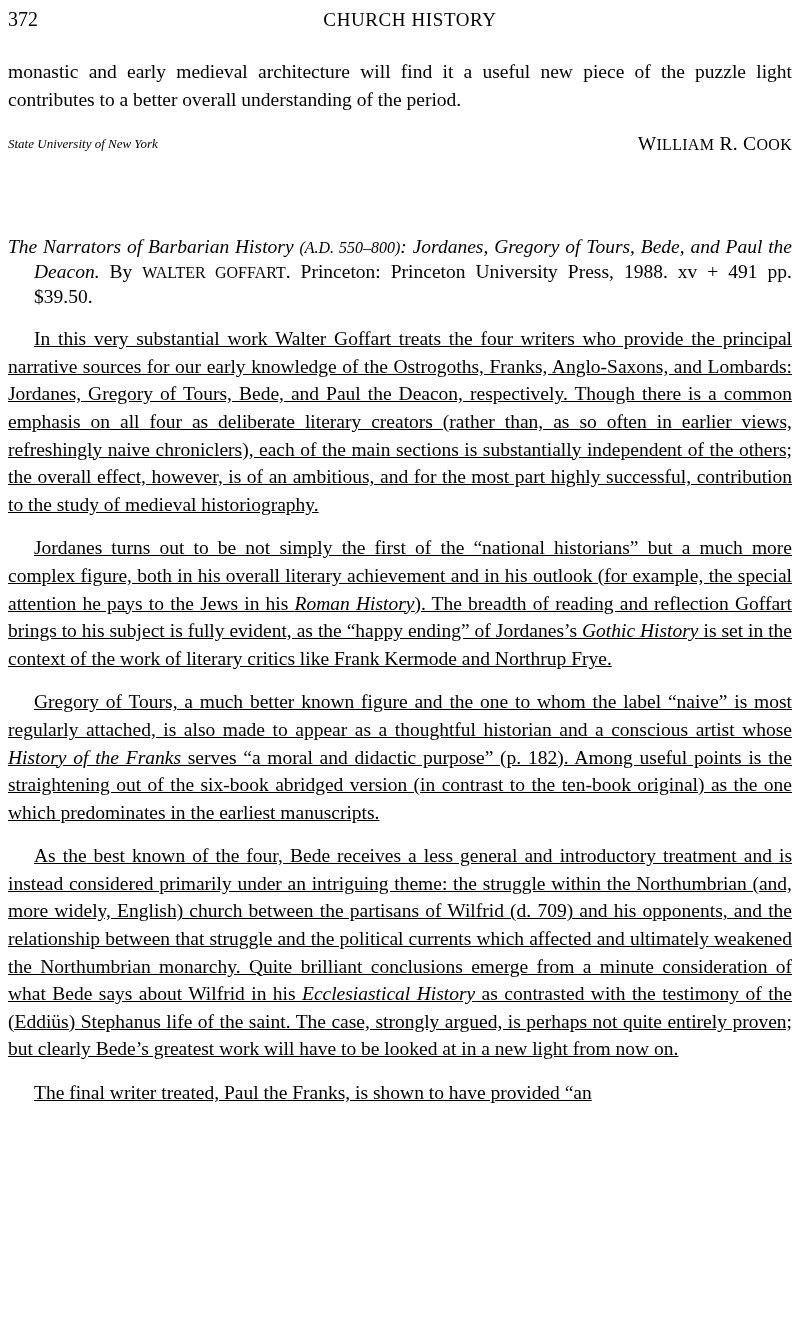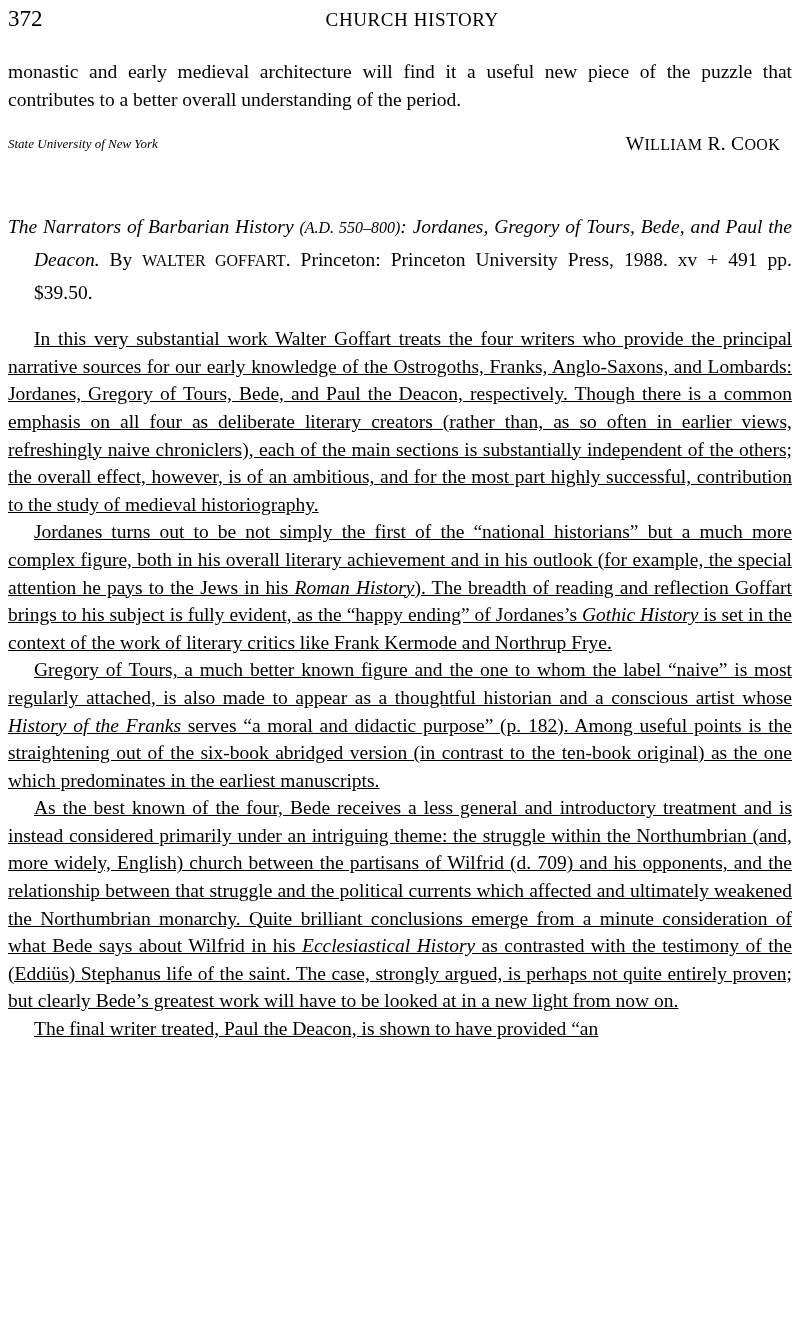--- a/index.html
+++ b/index.html
@@ -32,21 +32,21 @@
 
   
   .running-head {
     display: flex;
     align-items: baseline;
     justify-content: flex-start;
     margin-top: 6px;
     height: 30px;
   }
   .folio {
-    font-size: 23px;
+    font-size: 20px;
     line-height: 26px;
     font-family: "Liberation Serif", serif;
   }
   .journal-title {
     flex: 1;
     text-align: center;
     font-size: 19px;
     letter-spacing: 0.6px;
     padding-right: 10px;
   }
@@ -76,85 +76,85 @@
   .sig-left {
     font-size: 13px;
     line-height: 29px;
     font-style: italic;
   }
   .sig-left .line2 {
     font-style: normal;
   }
   .sig-right {
     position: absolute;
-    right: 12px;
+    right: 0;
     top: 0;
     font-size: 19.5px;
     line-height: 29px;
     letter-spacing: 0.3px;
   }
   .caps-small {
     font-size: 16px;
   }
 
   
   .review-head {
-    margin-top: 20px;
+    margin-top: 44px;
     font-size: 19.5px;
-    line-height: 32px;
+    line-height: 24px;
     text-align: justify;
   }
   .review-head .it {
     font-style: italic;
   }
   .hang {
     padding-left: 26px;
     text-indent: -26px;
   }
 
   .body-block {
     margin-top: 16px;
   }
   .body-block p + p {
-    margin-top: 0;
+    margin-top: 16px;
   }
   .p-gap {
     margin-top: 2px;
   }
   em, .it { font-style: italic; }
 </style>
 </head>
 <body>
 
 <div class="page">
   <div class="content">
 
     <div class="running-head">
       <div class="folio">372</div>
       <div class="journal-title">CHURCH HISTORY</div>
     </div>
 
-    <p class="tail-para">monastic and early medieval architecture will find it a useful new piece of the puzzle that contributes to a better overall understanding of the period.</p>
+    <p class="tail-para">monastic and early medieval architecture will find it a useful new piece of the puzzle light contributes to a better overall understanding of the period.</p>
 
     <div class="signature">
       <div class="sig-left">
         <div>State University of New York</div>
       </div>
       <div class="sig-right"><span>W</span><span class="caps-small">ILLIAM</span> <span>R. C</span><span class="caps-small">OOK</span></div>
     </div>
 
     <div class="review-head hang">
       <span class="it">The Narrators of Barbarian History</span>
       <span class="it caps-small">(A.D. 550–800)</span><span class="it">: Jordanes, Gregory of Tours, Bede, and Paul the Deacon.</span>
       <span>By</span>
       <span class="caps-small">WALTER GOFFART</span><span>. Princeton: Princeton University Press, 1988. xv + 491 pp. $39.50.</span>
     </div>
 
     <div class="body-block">
       <p class="indent"><span>In this very substantial work Walter Goffart treats the four writers who provide the principal narrative sources for our early knowledge of the Ostrogoths, Franks, Anglo-Saxons, and Lombards: Jordanes, Gregory of Tours, Bede, and Paul the Deacon, respectively. Though there is a common emphasis on all four as deliberate literary creators (rather than, as so often in earlier views, refreshingly naive chroniclers), each of the main sections is substantially independent of the others; the overall effect, however, is of an ambitious, and for the most part highly successful, contribution to the study of medieval historiography.</span></p>
       <p class="indent p-gap"><span>Jordanes turns out to be not simply the first of the “national historians” but a much more complex figure, both in his overall literary achievement and in his outlook (for example, the special attention he pays to the Jews in his <em class="it">Roman History</em>). The breadth of reading and reflection Goffart brings to his subject is fully evident, as the “happy ending” of Jordanes’s <em class="it">Gothic History</em> is set in the context of the work of literary critics like Frank Kermode and Northrup Frye.</span></p>
       <p class="indent p-gap"><span>Gregory of Tours, a much better known figure and the one to whom the label “naive” is most regularly attached, is also made to appear as a thoughtful historian and a conscious artist whose <em class="it">History of the Franks</em> serves “a moral and didactic purpose” (p. 182). Among useful points is the straightening out of the six-book abridged version (in contrast to the ten-book original) as the one which predominates in the earliest manuscripts.</span></p>
       <p class="indent p-gap"><span>As the best known of the four, Bede receives a less general and introductory treatment and is instead considered primarily under an intriguing theme: the struggle within the Northumbrian (and, more widely, English) church between the partisans of Wilfrid (d. 709) and his opponents, and the relationship between that struggle and the political currents which affected and ultimately weakened the Northumbrian monarchy. Quite brilliant conclusions emerge from a minute consideration of what Bede says about Wilfrid in his <em class="it">Ecclesiastical History</em> as contrasted with the testimony of the (Eddiüs) Stephanus life of the saint. The case, strongly argued, is perhaps not quite entirely proven; but clearly Bede’s greatest work will have to be looked at in a new light from now on.</span></p>
-      <p class="indent p-gap"><span>The final writer treated, Paul the Deacon, is shown to have provided “an</span></p>
+      <p class="indent p-gap"><span>The final writer treated, Paul the Franks, is shown to have provided “an</span></p>
     </div>
 
   </div>
 </div>
 
 </body></html>

